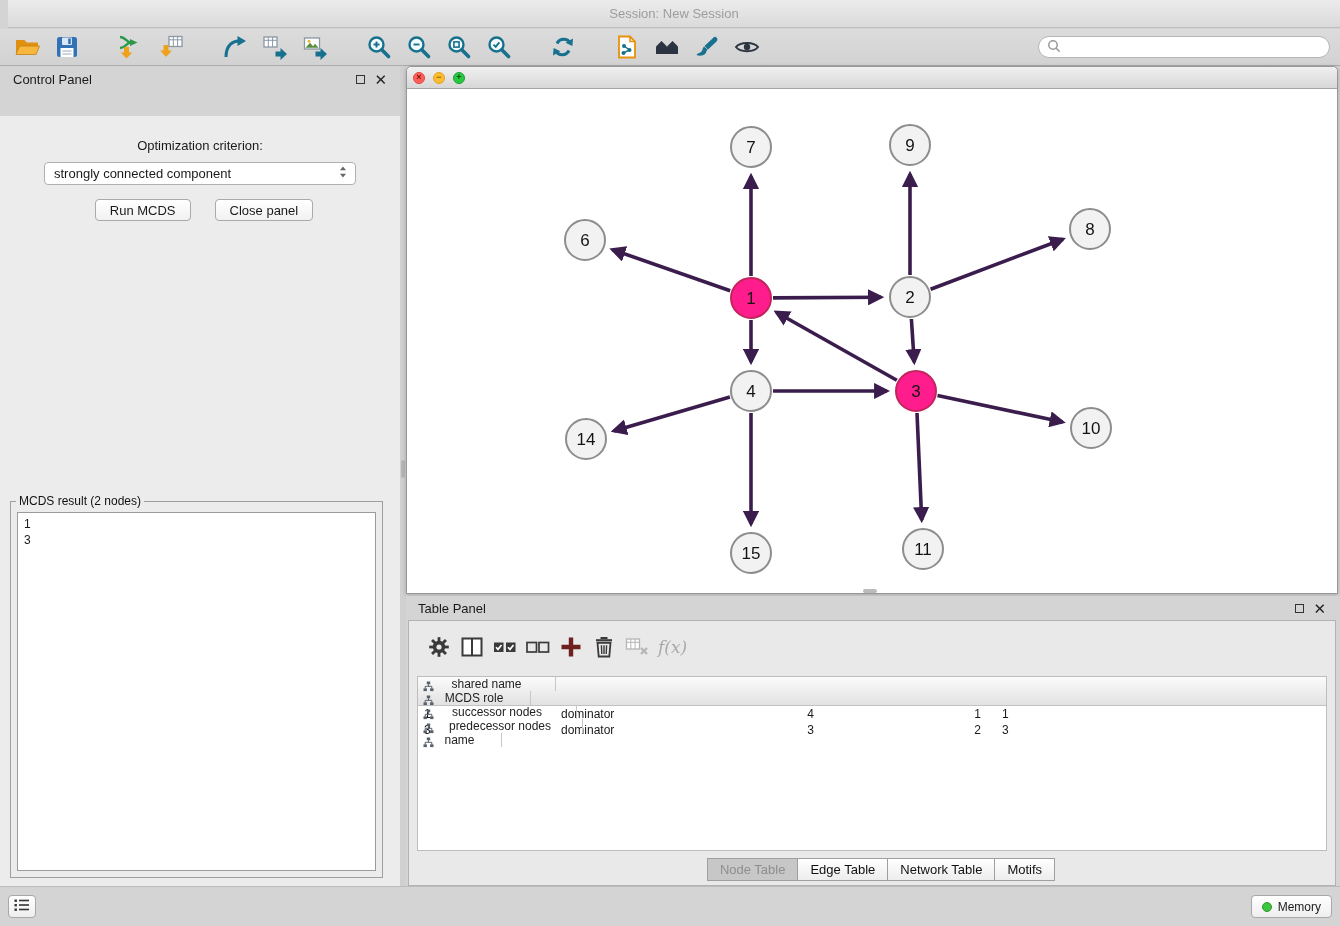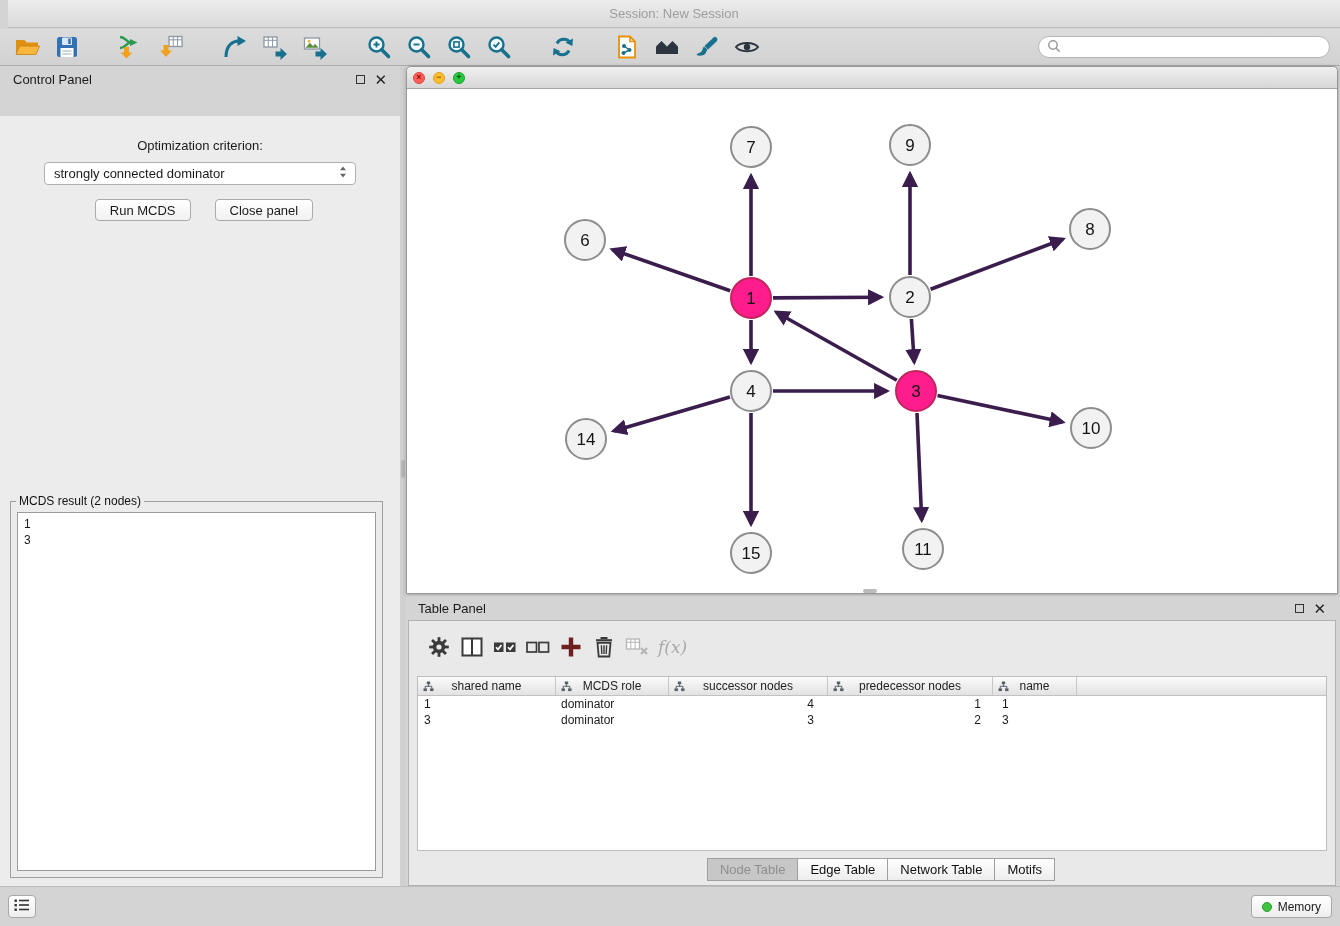--- a/index.html
+++ b/index.html
@@ -64,21 +64,21 @@
   .nw-nub { position:absolute; bottom:0; left:456px; width:14px; height:4px; background:#bbb; border-radius:2px; }
 
   
   .table-panel { position:absolute; left:406px; top:596px; width:932px; height:290px; background:#d4d4d4; }
   .tp-header { height:24px; display:flex; align-items:center; padding:0 12px; font-size:13px; }
   .tp-body { position:absolute; top:24px; left:2px; right:2px; bottom:0; background:#e9e9e9; border:1px solid #b2b2b2; }
   .tp-toolbar { position:absolute; top:6px; left:8px; right:8px; height:40px; display:flex; align-items:center; padding:0 8px; gap:5px; }
   .tpbtn { width:28px; height:28px; display:flex; align-items:center; justify-content:center; }
   .fx { font-family:"DejaVu Serif",serif; font-style:italic; font-size:17px; color:#a8a8a8; margin-left:2px; }
   .tp-table { position:absolute; top:55px; left:8px; right:8px; bottom:34px; background:#fff; border:1px solid #bdbdbd; overflow:hidden; }
-  .tp-thead { display:flex; height:19px; background:linear-gradient(#fbfbfb,#e2e2e2); border-bottom:1px solid #c2c2c2; }
+  .tp-thead { display:flex; height:29px; background:linear-gradient(#fbfbfb,#e2e2e2); border-bottom:1px solid #c2c2c2;flex-direction:column; }
   .th { position:relative; display:flex; align-items:center; justify-content:center; font-size:12px; color:#222;
     border-right:1px solid #c6c6c6; flex:0 0 auto; }
   .th .tree { position:absolute; left:5px; top:4px; }
   .tr { display:flex; height:16px; }
   .td { font-size:12px; line-height:16px; flex:0 0 auto; white-space:nowrap; overflow:hidden; }
   .tp-tabs { position:absolute; bottom:4px; left:0; right:0; display:flex; justify-content:center; align-items:flex-end;margin-left:18px; }
 
   
   .statusbar { position:absolute; left:0; bottom:0; right:0; height:40px; border-top:1px solid #bcbcbc;
     background:#d4d4d4; display:flex; align-items:center; padding:0 8px; }
@@ -239,21 +239,21 @@
     <div class="cp-header">
       <span>Control Panel</span>
       <span class="winbtns">
         <span class="float-btn"></span>
         <span class="close-btn">✕</span>
       </span>
     </div>
     <div class="cp-content">
       <div class="opt-label">Optimization criterion:</div>
       <div class="select-box">
-        <span>strongly connected dominator</span>
+        <span>strongly connected component</span>
         <span style="margin-left:auto;">
           <svg width="16" height="16" viewBox="0 0 16 16">
               <path d="M5 6.2 l3-3.6 3 3.6 z" fill="#666"></path>
               <path d="M5 9.8 l3 3.6 3-3.6 z" fill="#666"></path>
             </svg>
         </span>
       </div>
       <div class="btn-row">
         <div class="btn">Run MCDS</div>
         <div class="btn">Close panel</div>

